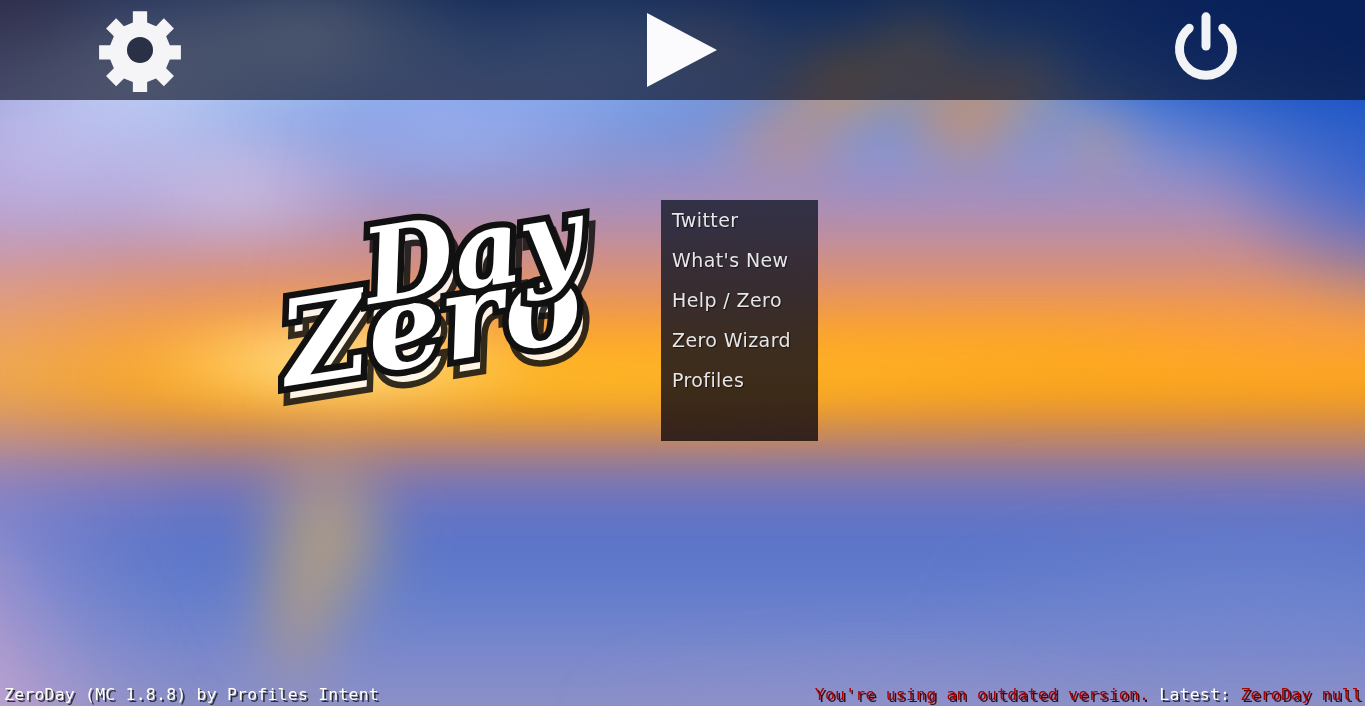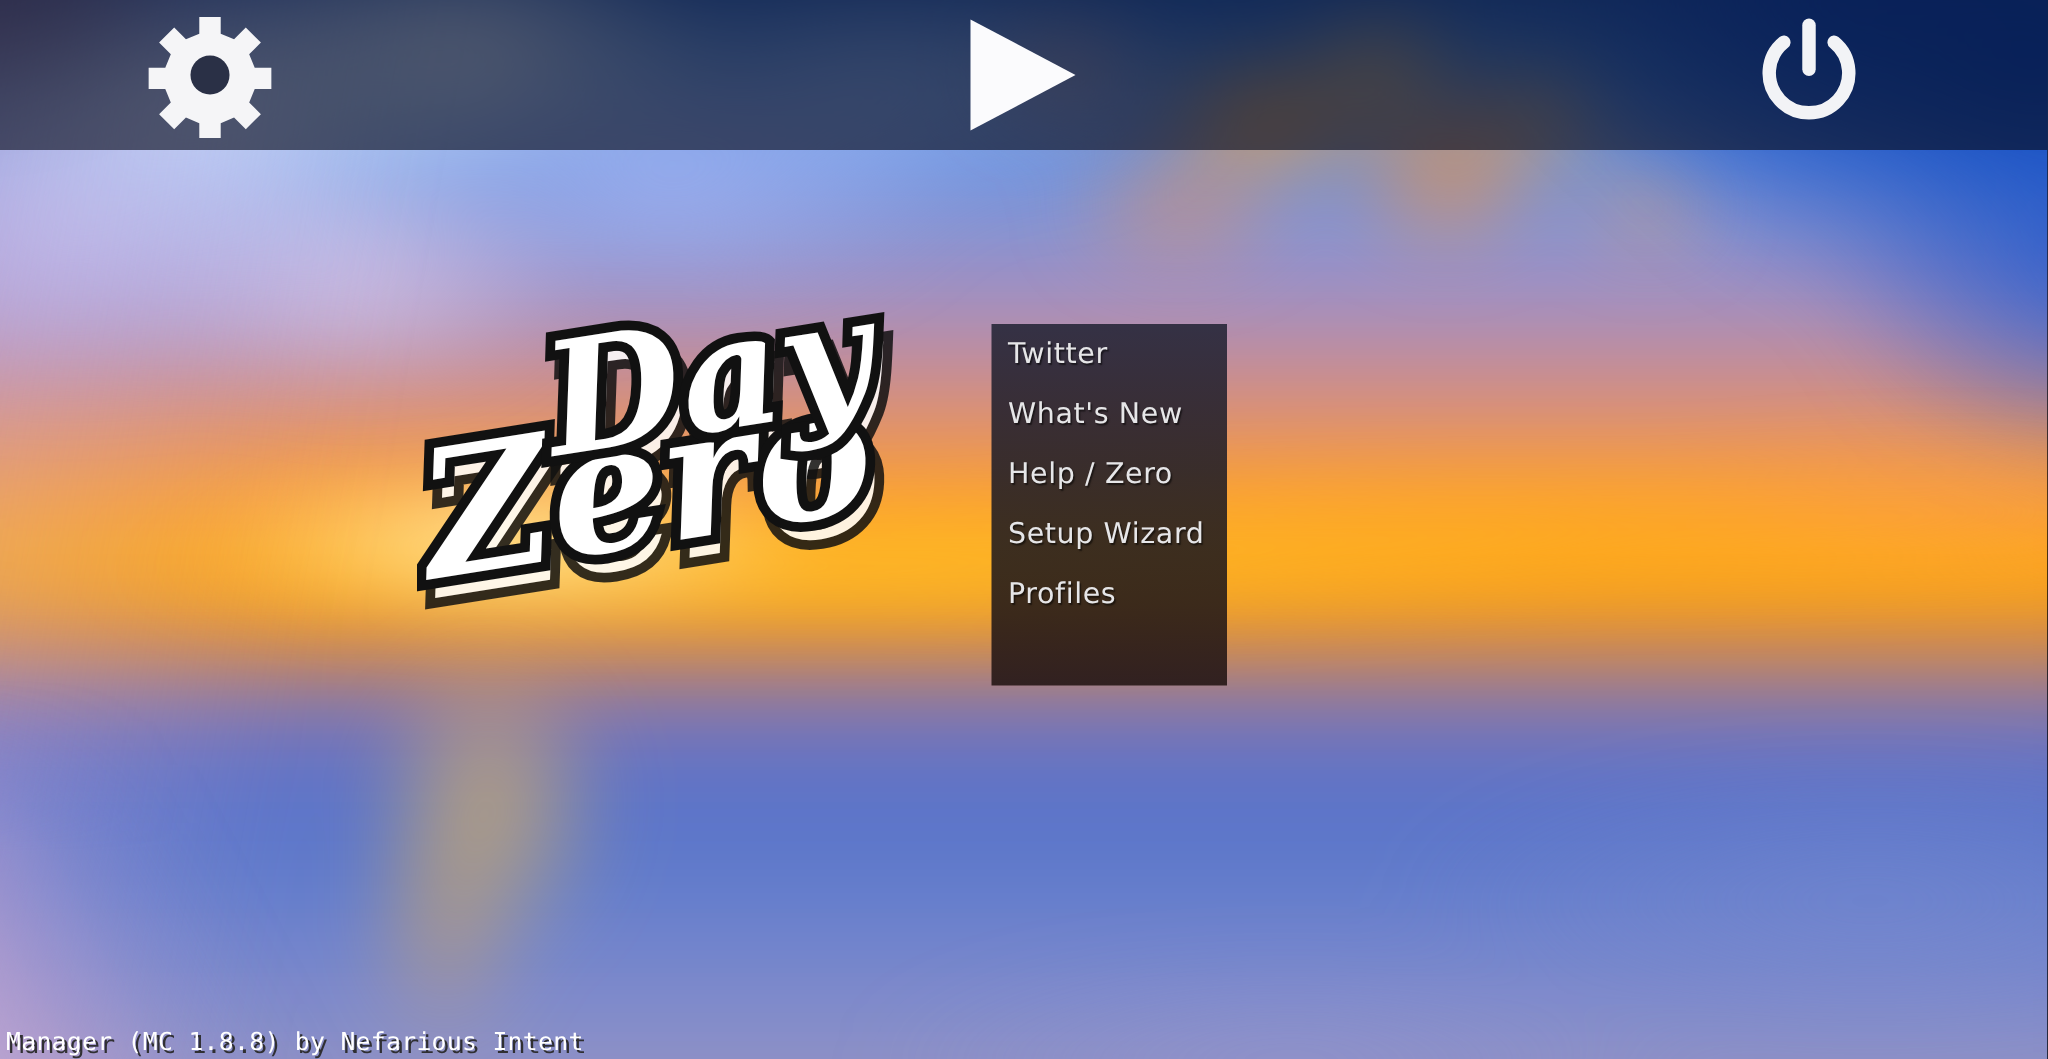--- a/index.html
+++ b/index.html
@@ -159,21 +159,21 @@
     font-style: italic;
     fill: #ffffff;
     stroke: #111111;
     paint-order: stroke fill;
   }
 
   
   .menu {
     position: absolute;
     left: 661px;
-    top: 216px;
+    top: 200px;
     width: 157px;
     height: 241px;
     z-index: 15;
     background: linear-gradient(to bottom,
       rgba(22,26,42,.80) 0%,
       rgba(22,24,38,.84) 40%,
       rgba(30,22,24,.86) 78%,
       rgba(34,20,18,.88) 100%);
     box-shadow: 0 0 0 0 rgba(0,0,0,0);
   }
@@ -289,23 +289,26 @@
     <div class="menu-item">
       <span>Twitter</span>
     </div>
     <div class="menu-item">
       <span>What's New</span>
     </div>
     <div class="menu-item">
       <span>Help / Zero</span>
     </div>
     <div class="menu-item">
-      <span>Setup Wizard</span>
+      <span>Zero Wizard</span>
     </div>
     <div class="menu-item">
       <span>Profiles</span>
     </div>
   </div>
 
-  <div class="status status-left">Manager (MC 1.8.8) by Nefarious Intent</div>
-
+  <div class="status status-left">ZeroDay (MC 1.8.8) by Profiles Intent</div>
+
+  <div class="status status-right">
+    <span class="red">You're using an outdated version.</span><span class="white"> Latest: </span><span class="red">ZeroDay null</span>
+  </div>
 
 </div>
 
 </body></html>

